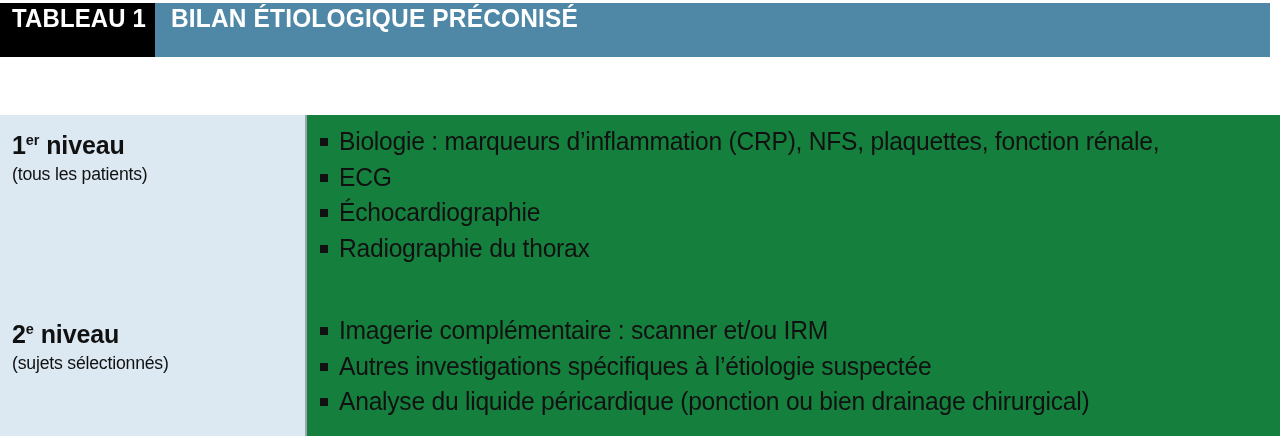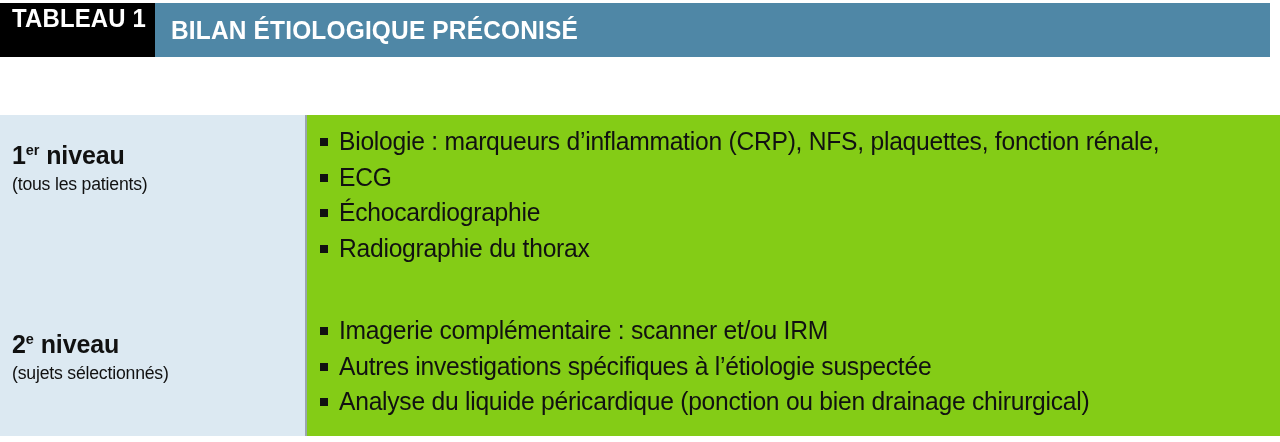--- a/index.html
+++ b/index.html
@@ -47,21 +47,21 @@
   }
   .title-tag span {
     display: inline-block;
     transform: scaleX(0.92);
     transform-origin: left center;
     white-space: nowrap;
   }
   .title-main {
     color: #ffffff;
     display: flex;
-    align-items: center;
+    align-items: flex-start;
     padding-left: 16px;
     font-weight: bold;
     font-size: 26px;
     letter-spacing: 0.2px;
     white-space: nowrap;
   }
   .title-main span {
     display: inline-block;
     transform: scaleX(0.94);
     transform-origin: left center;
@@ -106,27 +106,27 @@
     width: 1280px;
     display: flex;
   }
   .row-1 { top: 115px; height: 192px; }
   .row-2 { top: 304px; height: 132px; }
 
   .cell-level {
     width: 305px;
     box-sizing: border-box;
     background: #dce9f2;
-    padding: 24px 0 0 12px;
+    padding: 14px 0 0 12px;
     line-height: 1.28;
   }
   .cell-inv {
     width: 975px;
     box-sizing: border-box;
-    background: #84cc16;
+    background: #15803d;
     border-left: 2px solid #9aa6ae;
     padding: 9px 0 0 12px;
   }
 
   .level-title {
     font-weight: bold;
     font-size: 25px;
     letter-spacing: -0.1px;
     white-space: nowrap;
   }

